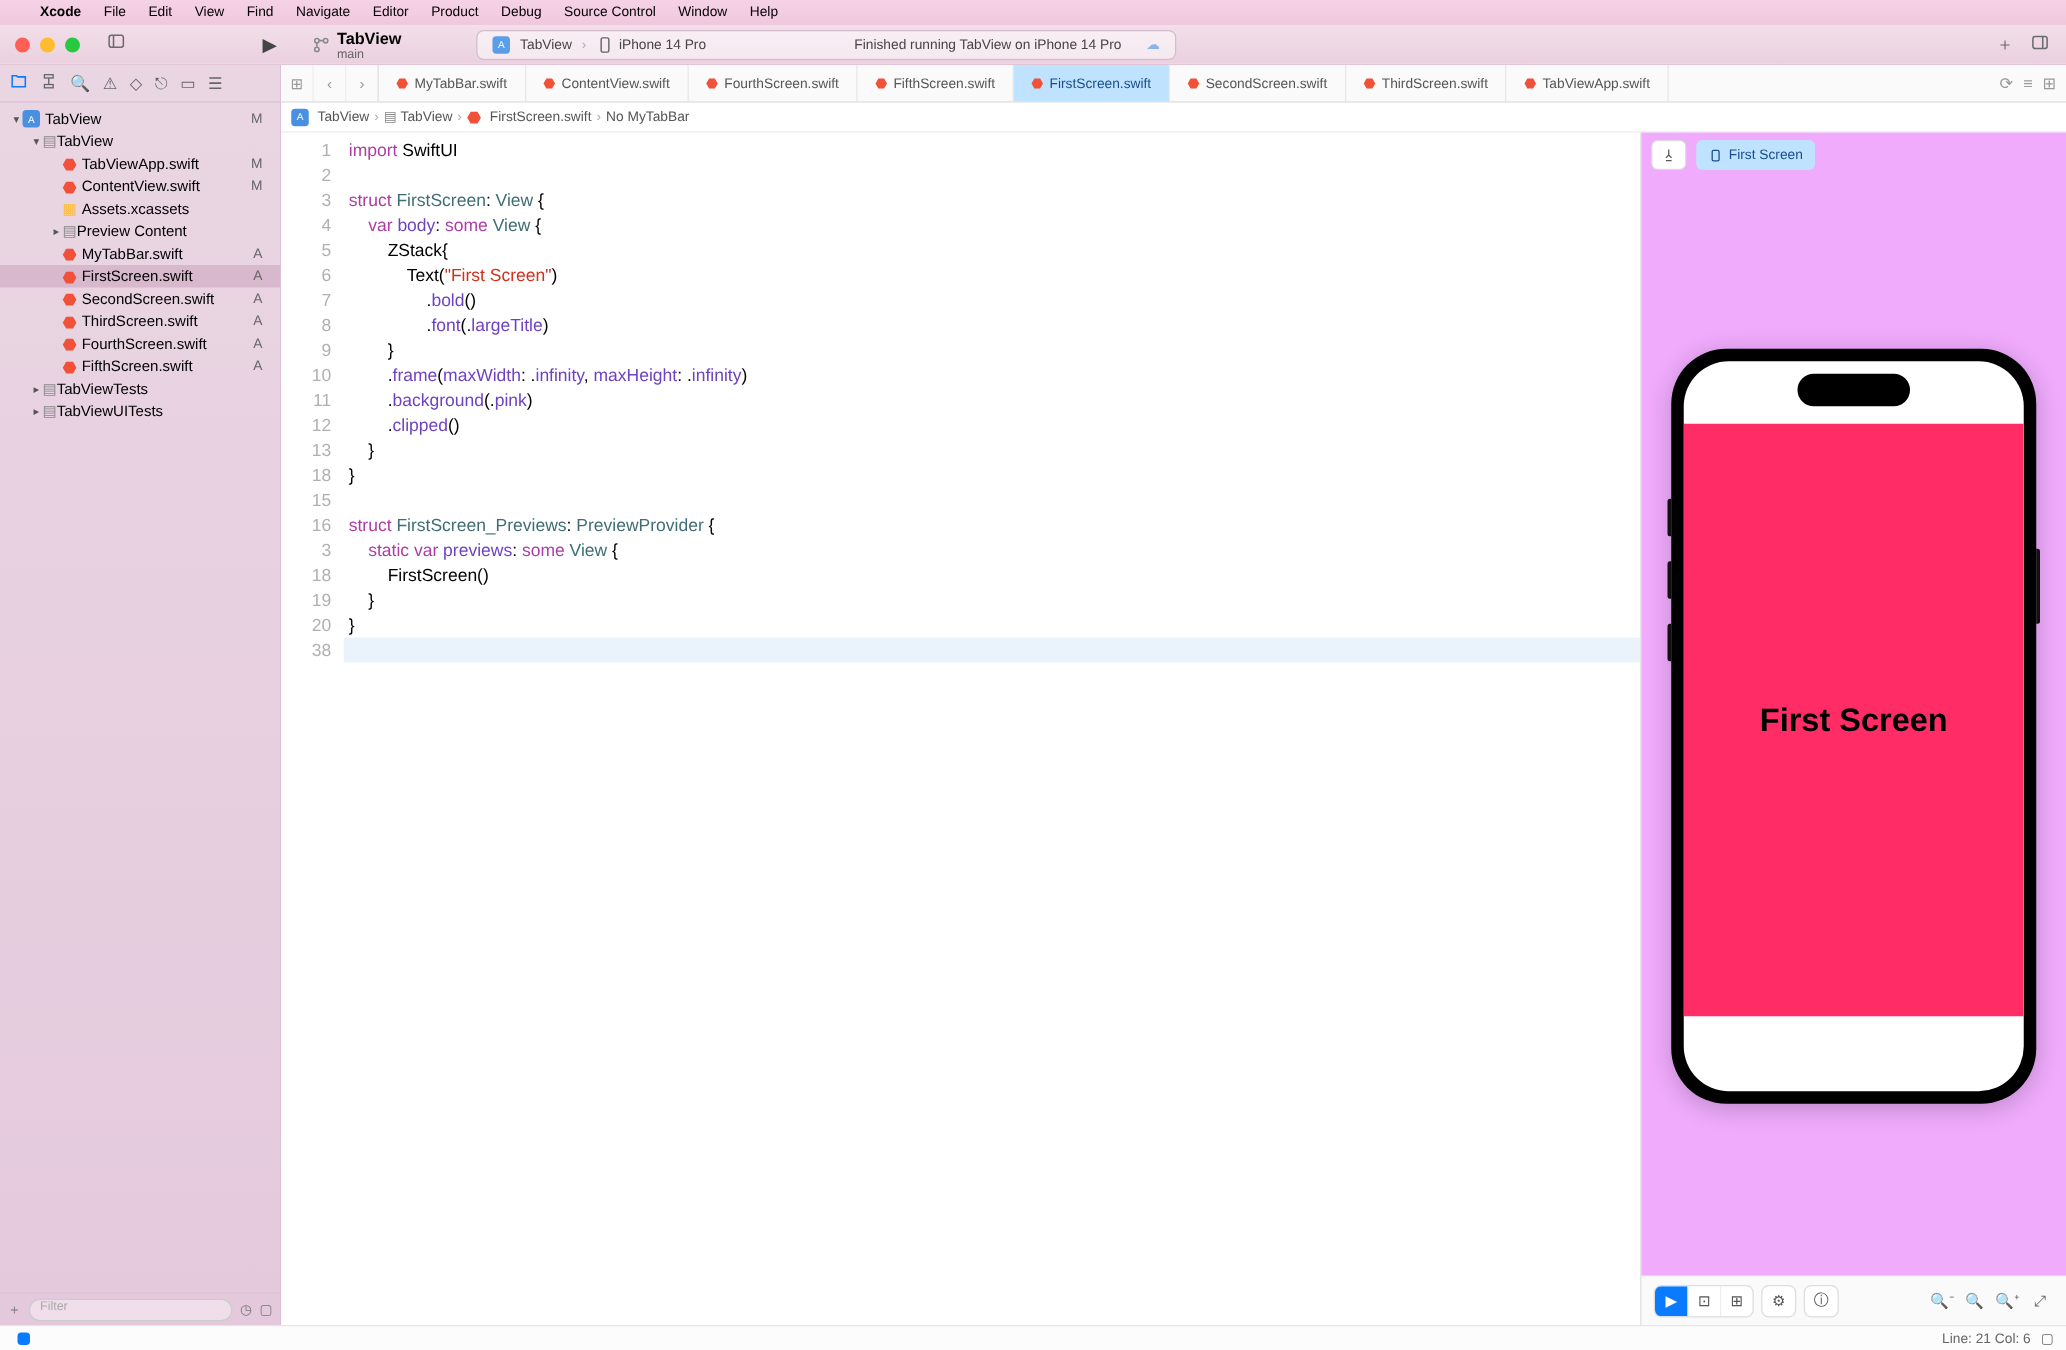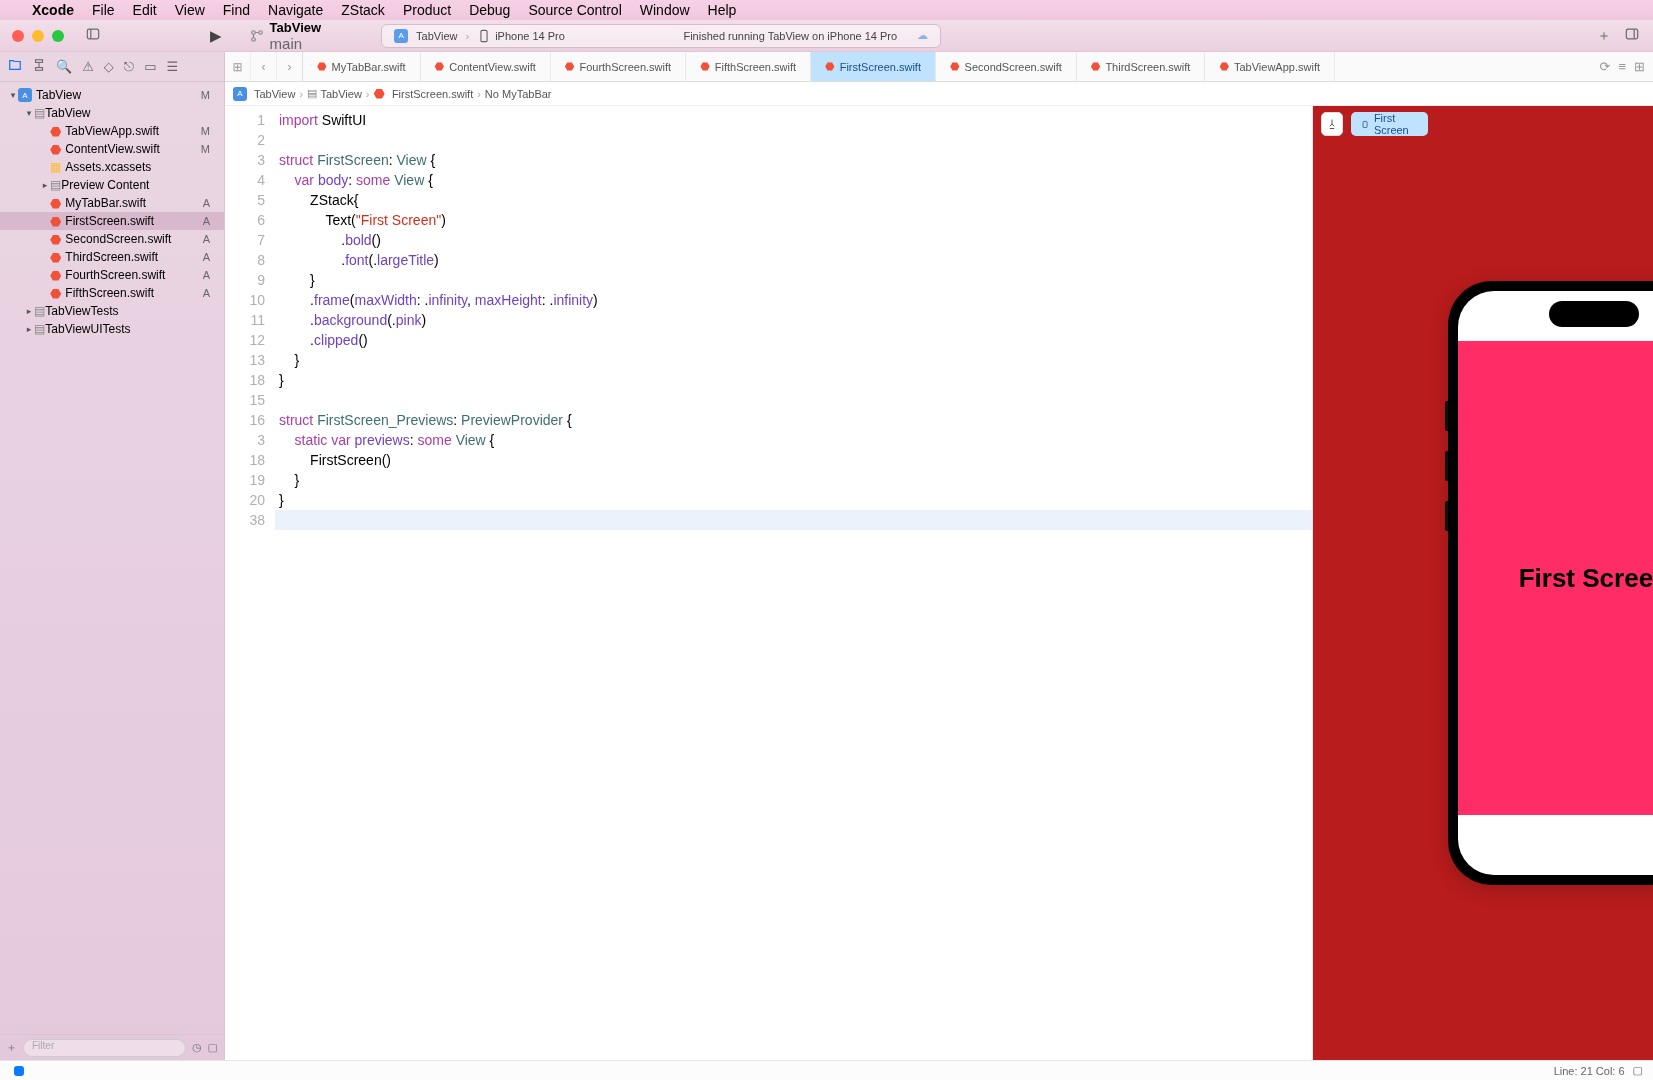--- a/index.html
+++ b/index.html
@@ -1,35 +1,35 @@
 <!DOCTYPE html>
 <html><head>
 <meta charset="utf-8">
 <style>
   * { margin: 0; padding: 0; box-sizing: border-box; font-family: -apple-system, BlinkMacSystemFont, "Helvetica Neue", sans-serif; }
   body { width: 1653px; height: 1080px; background: #fff; overflow: hidden; }
   
   
-  .menubar { height: 20px; background: linear-gradient(to bottom, #f6d2e6, #f0c8de); display: flex; align-items: center; padding: 0 14px; font-size: 14px; gap: 18px; }
+  .menubar { height: 20px; background: linear-gradient(to bottom, #f6d2e6, #f0c8de); display: flex; align-items: center; padding: 0 14px; font-size: 11px; gap: 18px; }
   .menubar .apple { font-size: 14px; }
   .menubar .appname { font-weight: 600; }
   .menubar span { cursor: default; }
 
   
   .toolbar { height: 32px; background: linear-gradient(to bottom, #f1dfe9, #ebd0e0); display: flex; align-items: center; border-bottom: 1px solid #e0c5d5; }
   .traffic { display: flex; gap: 8px; padding: 0 12px; }
   .tdot { width: 12px; height: 12px; border-radius: 50%; }
   .tdot.red { background: #ff5f57; }
   .tdot.yellow { background: #febc2e; }
   .tdot.green { background: #28c840; }
   .toolbar .sidebar-toggle { margin-left: 10px; color: #6b6b6b; }
   .toolbar .play { margin-left: 110px; color: #444; font-size: 15px;}
   .toolbar .scheme { margin-left: 28px; display: flex; align-items: center; gap: 6px; font-size: 12px; }
   .scheme-name { font-weight: 600; font-size: 13px; }
-  .scheme-branch { font-size: 15px; color: #666; }
+  .scheme-branch { font-size: 10px; color: #666; }
   .activity-pill { margin-left: 60px; background: rgba(255,255,255,0.5); border: 1px solid #d4bccb; border-radius: 6px; height: 24px; display: flex; align-items: center; padding: 0 12px; font-size: 11px; gap: 8px; color: #444; flex: 1; max-width: 560px;}
   .activity-pill .device { display:flex; align-items:center; gap:4px;}
   .activity-pill .status { margin-left: auto;}
   .toolbar .right-tools { margin-left: auto; display: flex; align-items: center; gap: 14px; padding-right: 14px; color: #6b6b6b; font-size: 14px;}
   
   
   .workspace { display: flex; height: calc(100% - 52px - 20px); }
   
   
   .navigator { width: 225px; background: linear-gradient(to bottom, #ead6e3, #e4c9dc); border-right: 1px solid #dcc3d3; display:flex; flex-direction:column;}
@@ -73,21 +73,21 @@
   .code { flex: 1; padding-top: 4px; white-space: pre;}
   .code-line { height: 20px; padding-left: 4px;}
   .code-line.cursor-line { background: #eaf3fb;}
   .kw { color: #ad3da4; font-weight: 500;}
   .typ { color: #3e6e74;}
   .str { color: #d12f1b;}
   .prop { color: #6f42c1;}
   .scrollbar-v { position:absolute; right:0; top:0; width:14px; height:100%; background:transparent;}
 
   
-  .canvas { width: 340px; background: #b91c1c; display: flex; flex-direction: row; gap: 12px;}
+  .canvas { width: 340px; background: #f0abfc; display: flex; flex-direction: column; gap: 12px;}
   .canvas-toolbar { height: 36px; display:flex; align-items:center; gap:8px; padding: 8px;}
   .pin-btn { width: 28px; height: 24px; background: #fff; border:1px solid #ddd; border-radius: 5px; display:flex; align-items:center; justify-content:center; font-size:12px; color:#555;}
   .preview-chip { height: 24px; background: #bfe3ff; border-radius: 5px; display:flex; align-items:center; padding:0 10px; font-size:11px; color:#1a4d8f; gap:5px;}
   .canvas-device { flex:1; display:flex; align-items:center; justify-content:center; position:relative;}
   .phone { width: 292px; height: 604px; background: #000; border-radius: 44px; padding: 10px; position: relative; box-shadow: 0 4px 20px rgba(0,0,0,0.2);}
   .phone-screen { width: 100%; height: 100%; background: #fff; border-radius: 36px; overflow: hidden; position: relative;}
   .dynamic-island { position:absolute; top:10px; left:50%; transform:translateX(-50%); width:90px; height:26px; background:#000; border-radius:14px; z-index:2;}
   .app-content { position:absolute; top:50px; left:0; right:0; bottom:60px; background:#ff2c66; display:flex; align-items:center; justify-content:center;}
   .app-text { font-size: 26px; font-weight: 700; color: #000;}
   .phone-btns-left { position:absolute; left:-3px; top:120px; width:3px; height:30px; background:#111; border-radius:2px 0 0 2px; box-shadow: 0 50px 0 #111, 0 100px 0 #111;}
@@ -112,21 +112,21 @@
 <body>
 
 <div class="menubar">
   <span class="apple"></span>
   <span class="appname">Xcode</span>
   <span>File</span>
   <span>Edit</span>
   <span>View</span>
   <span>Find</span>
   <span>Navigate</span>
-  <span>ZStack</span>
+  <span>Editor</span>
   <span>Product</span>
   <span>Debug</span>
   <span>Source Control</span>
   <span>Window</span>
   <span>Help</span>
 </div>
 
 <div class="toolbar">
   <div class="traffic">
     <div class="tdot red"></div>

